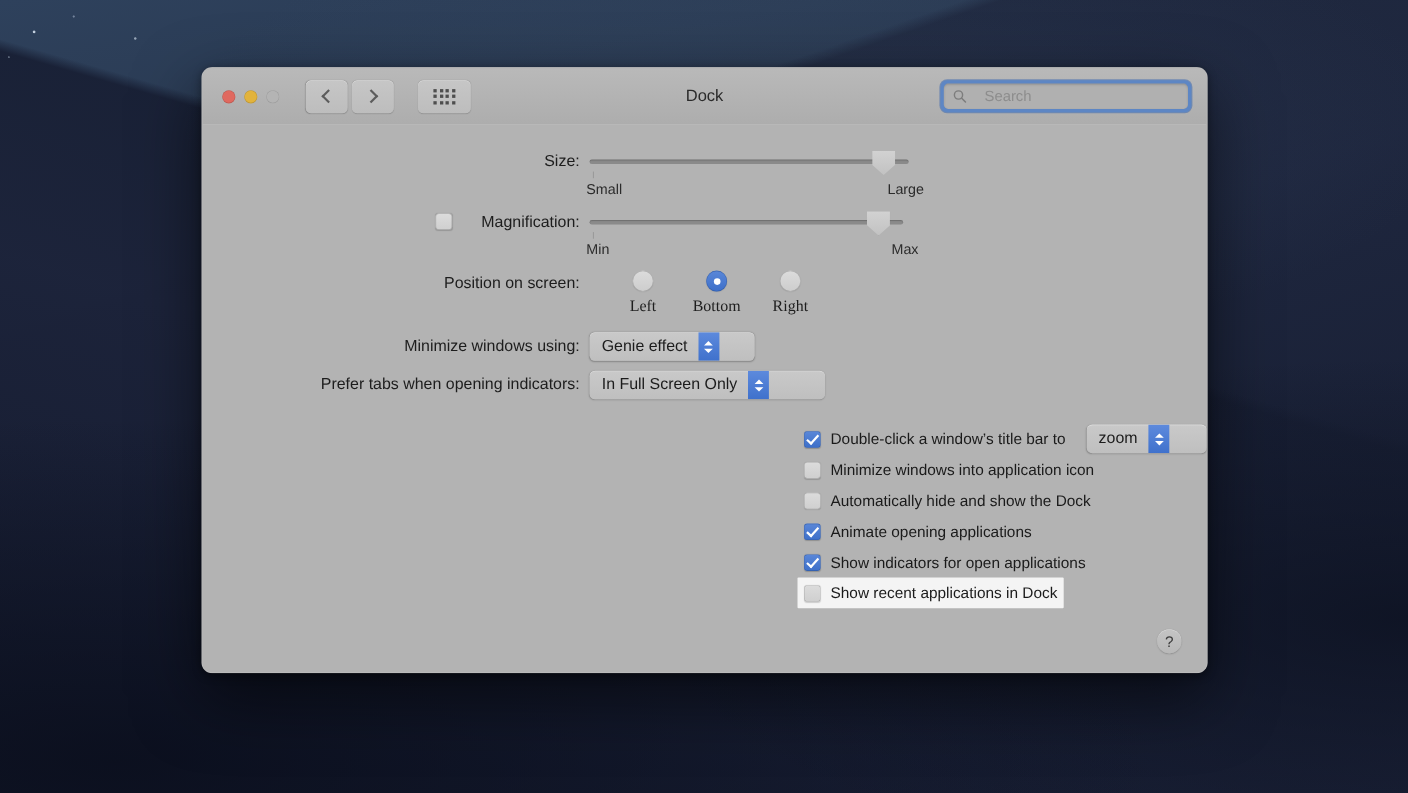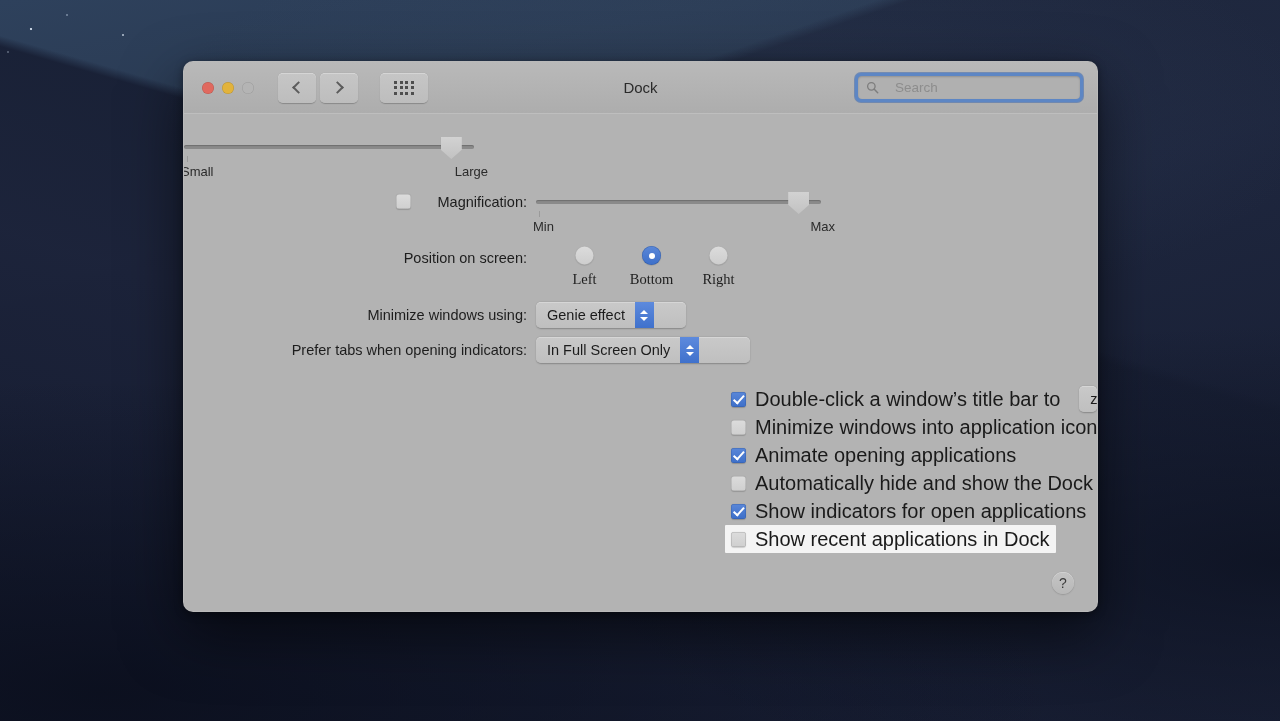--- a/index.html
+++ b/index.html
@@ -313,21 +313,21 @@
     margin-top: 22px;
     margin-left: 547px;
   }
   .check-row {
     display: flex;
     align-items: center;
     height: 28px;
     gap: 9px;
   }
   .check-row .ctext {
-    font-size: 20px;
+    font-size: 14px;
     color: #1a1a1a;
     white-space: nowrap;
   }
   .check-row.highlight {
     background: #f4f4f4;
     margin-left: -6px;
     padding-left: 6px;
     padding-right: 6px;
     width: fit-content;
     border-radius: 1px;
@@ -399,20 +399,21 @@
             <line x1="10.2" y1="10.2" x2="14.4" y2="14.4" stroke="#7d7d7d" stroke-width="1.8" stroke-linecap="round"></line>
           </svg>
           <span id="search-placeholder">Search</span>
         </div>
       </div>
     </div>
 
     <div id="content">
 
       <div class="row" style="margin-bottom:14px;">
+        <div class="label">Size:</div>
         <div class="field">
           <div class="slider-block">
             <div class="track">
               <span class="tick"></span>
               <span class="thumb" id="size-thumb" style="left: 92%;"></span>
             </div>
             <div class="slider-ends">
               <span>Small</span>
               <span>Large</span>
             </div>
@@ -498,27 +499,27 @@
             </span>
           </span>
         </div>
 
         <div class="check-row">
           <span class="cbox"></span>
           <span class="ctext">Minimize windows into application icon</span>
         </div>
 
         <div class="check-row">
+          <span class="cbox"></span>
+          <span class="ctext">Automatically hide and show the Dock</span>
+        </div>
+
+        <div class="check-row">
           <span class="cbox on"></span>
           <span class="ctext">Animate opening applications</span>
-        </div>
-
-        <div class="check-row">
-          <span class="cbox"></span>
-          <span class="ctext">Automatically hide and show the Dock</span>
         </div>
 
         <div class="check-row">
           <span class="cbox on"></span>
           <span class="ctext">Show indicators for open applications</span>
         </div>
 
         <div class="check-row highlight">
           <span class="cbox"></span>
           <span class="ctext">Show recent applications in Dock</span>

